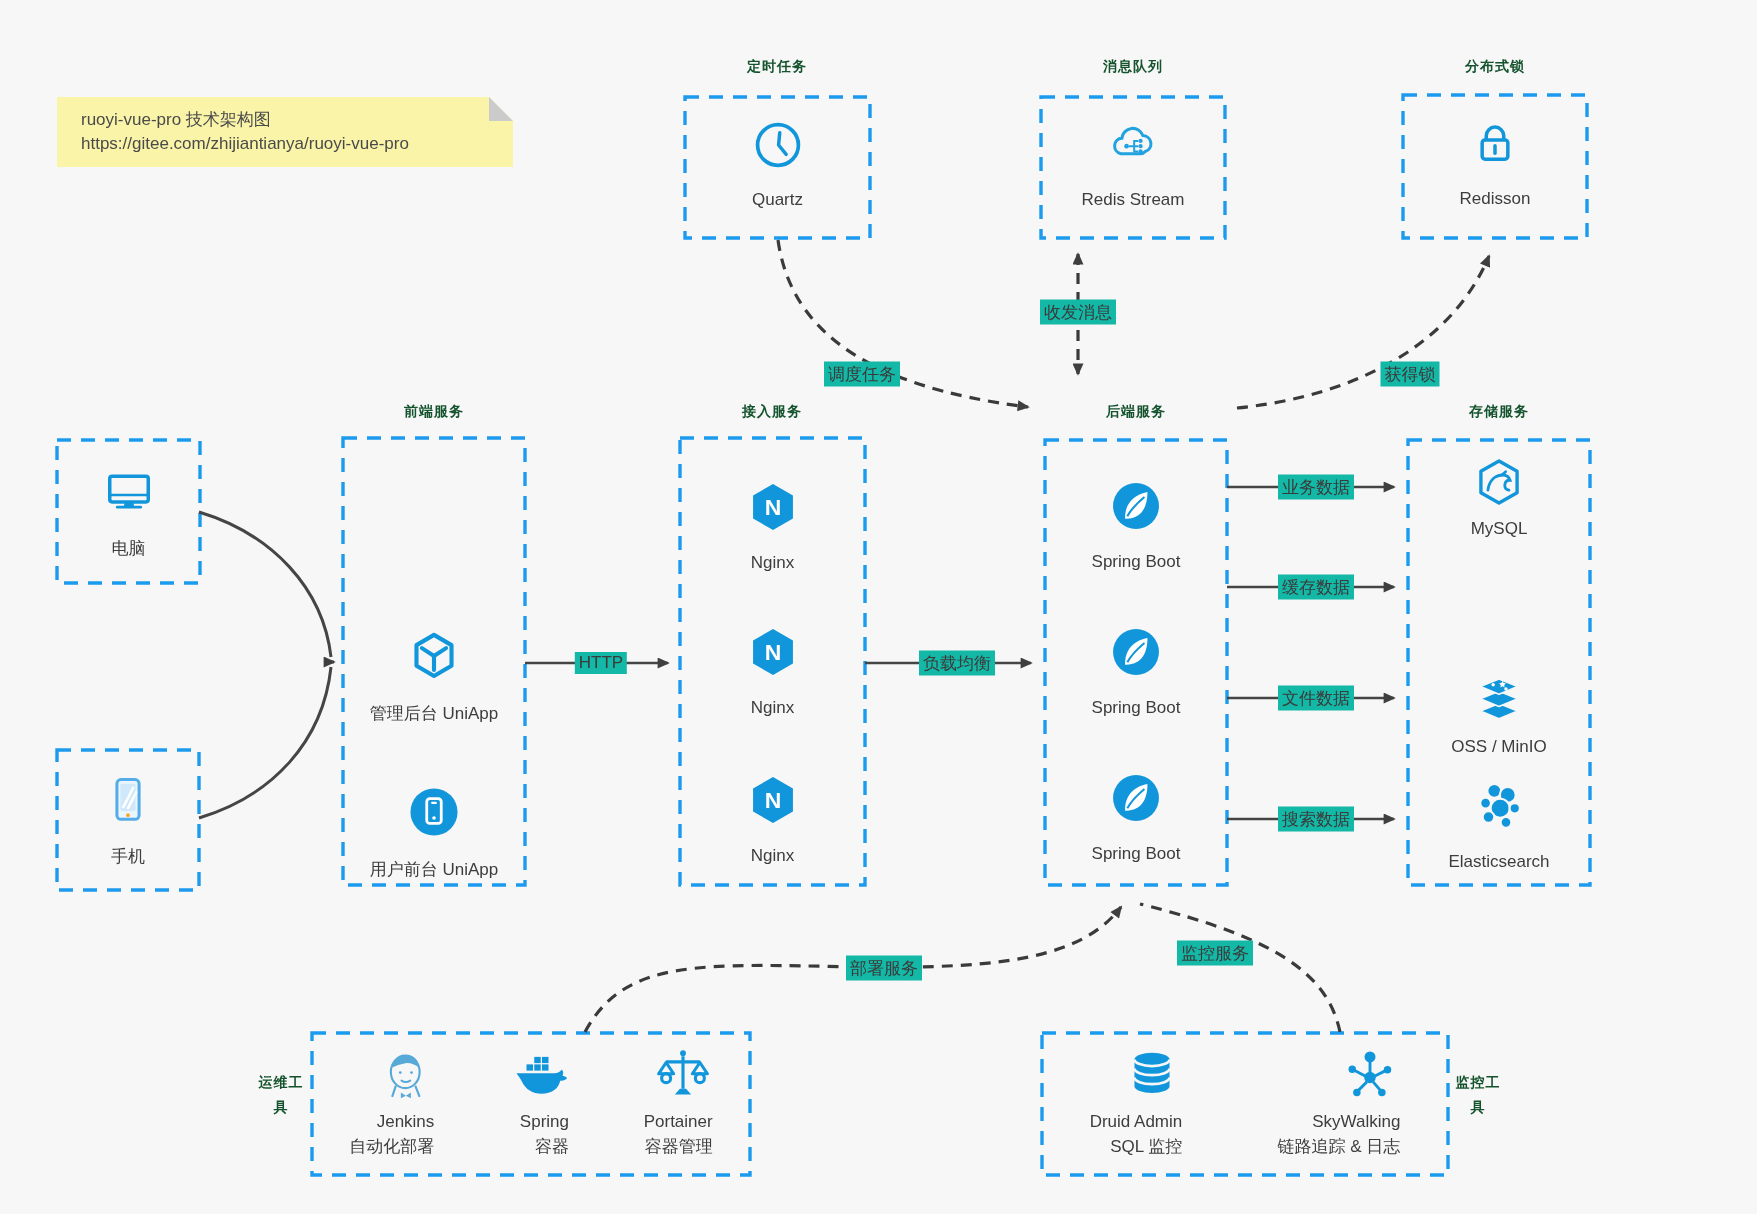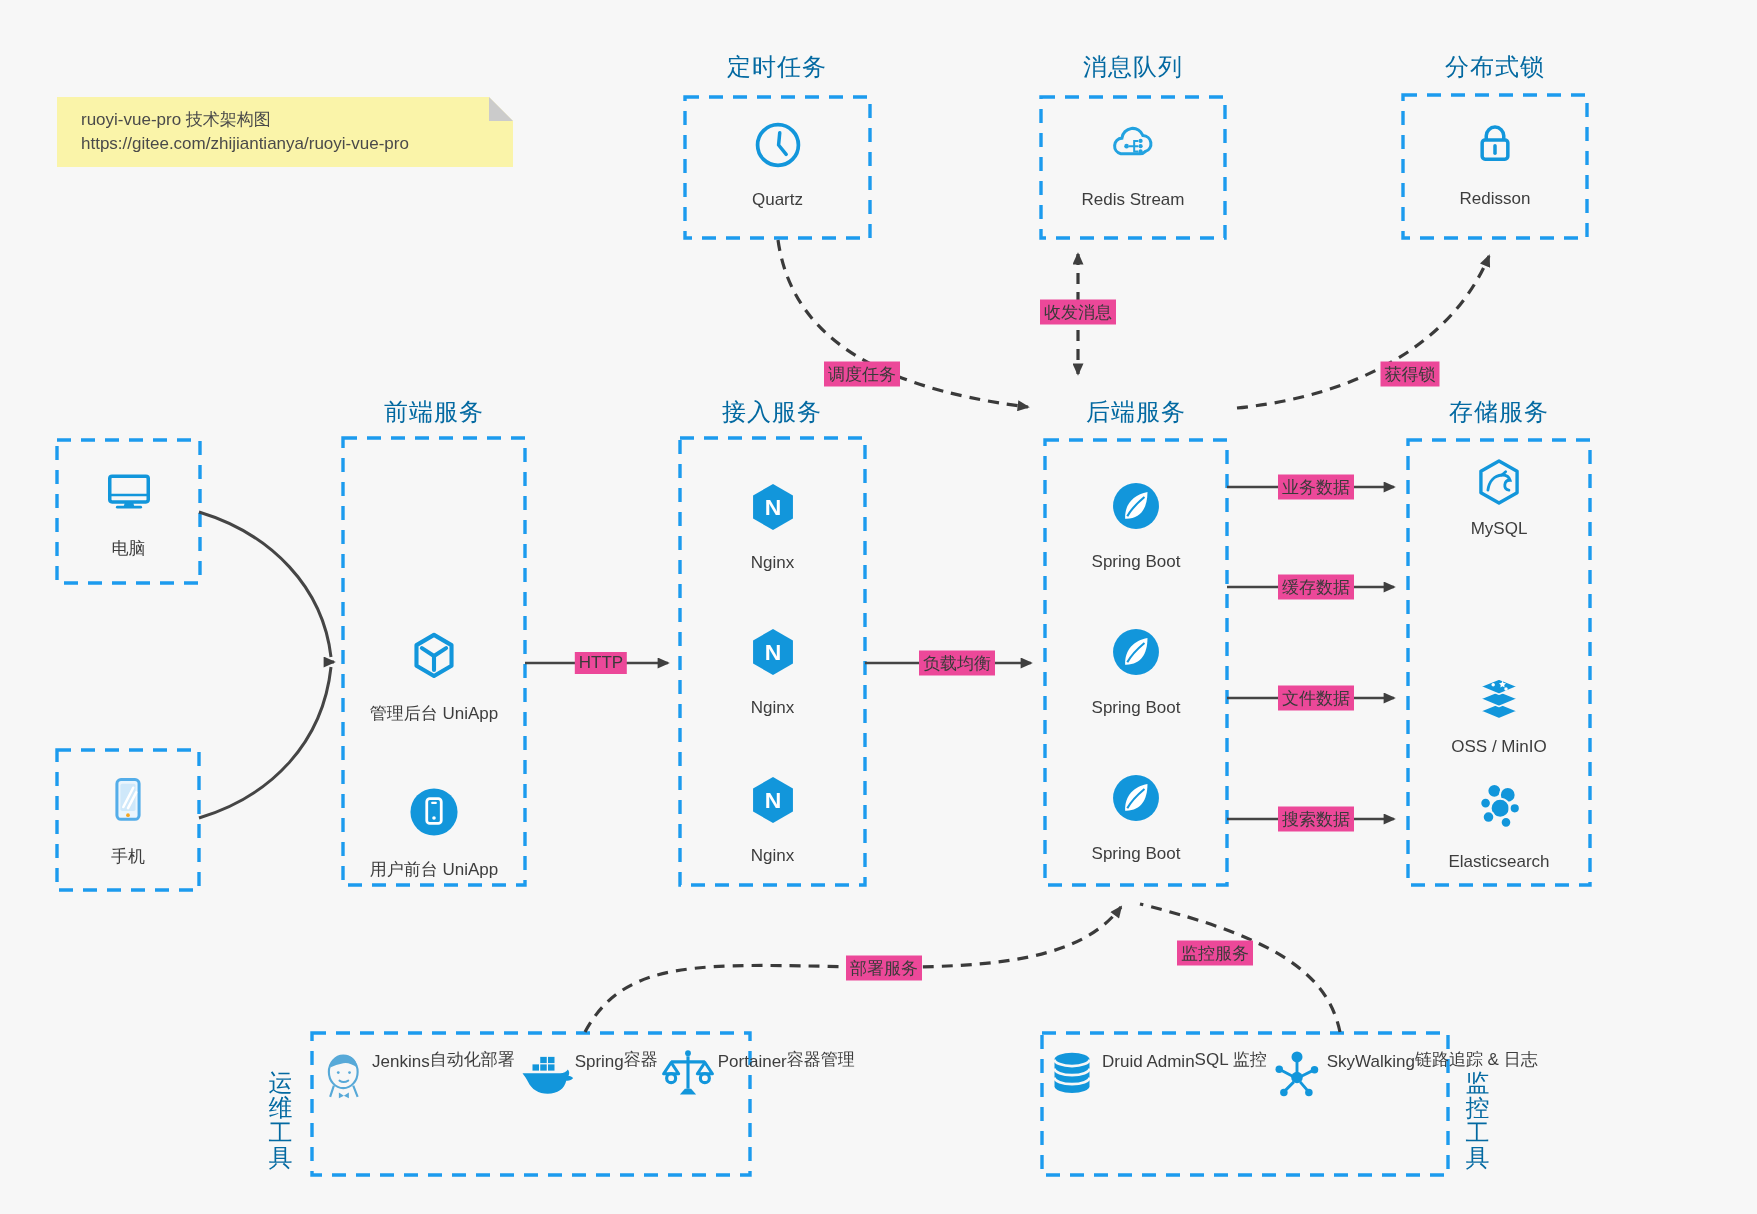--- a/index.html
+++ b/index.html
@@ -1,29 +1,29 @@
 <!DOCTYPE html>
 <html><head>
 <meta charset="utf-8">
 <style>
   html,body{margin:0;padding:0;background:#f7f7f7;}
   #canvas{position:relative;width:1757px;height:1214px;background:#f7f7f7;overflow:hidden;
     font-family:"Liberation Sans","DejaVu Sans",sans-serif;color:#3d3d3d;}
   svg.overlay{position:absolute;left:0;top:0;z-index:1;}
   .gbox{position:absolute;z-index:2;}
-  .gtitle{position:absolute;z-index:3;transform:translate(-50%,-50%);color:#0369a1;
-    font-weight:normal;font-size:24px;white-space:nowrap;letter-spacing:1px;}
+  .gtitle{position:absolute;z-index:3;transform:translate(-50%,-50%);color:#14532d;
+    font-weight:bold;font-size:14px;white-space:nowrap;letter-spacing:1px;}
   .gtitle.vert{white-space:normal;width:46px;text-align:center;line-height:25px;transform:translate(0,0);}
   .item{position:absolute;left:0;right:0;text-align:center;z-index:3;}
   .item .lbl{font-size:17px;color:#3d3d3d;margin-top:13px;white-space:nowrap;}
-  .cell{display:flex;flex-direction:row;align-items:flex-start;}
+  .cell{display:flex;flex-direction:column;align-items:flex-end;}
   .cell .nm{font-size:17px;color:#3d3d3d;margin-top:7px;white-space:nowrap;}
   .cell .ds{font-size:17px;color:#3d3d3d;margin-top:3px;white-space:nowrap;}
   .row3{position:absolute;left:0;right:0;top:12px;display:flex;justify-content:space-around;z-index:3;}
-  .elabel{position:absolute;z-index:4;transform:translate(-50%,-50%);background:#ec4899;
+  .elabel{position:absolute;z-index:4;transform:translate(-50%,-50%);background:#14b8a6;
     padding:1px 4px;font-size:17px;color:#3a3a3a;white-space:nowrap;}
   .note{position:absolute;left:57px;top:97px;width:456px;height:70px;background:#faf4a9;z-index:3;
     clip-path:polygon(0 0,calc(100% - 24px) 0,100% 24px,100% 100%,0 100%);}
   .note .txt{padding:11px 0 0 24px;font-size:17px;line-height:24px;color:#4a4a4a;}
   .fold{position:absolute;right:0;top:0;z-index:4;}
   .ic{display:inline-block;line-height:0;}
 </style>
 </head>
 <body>
 

